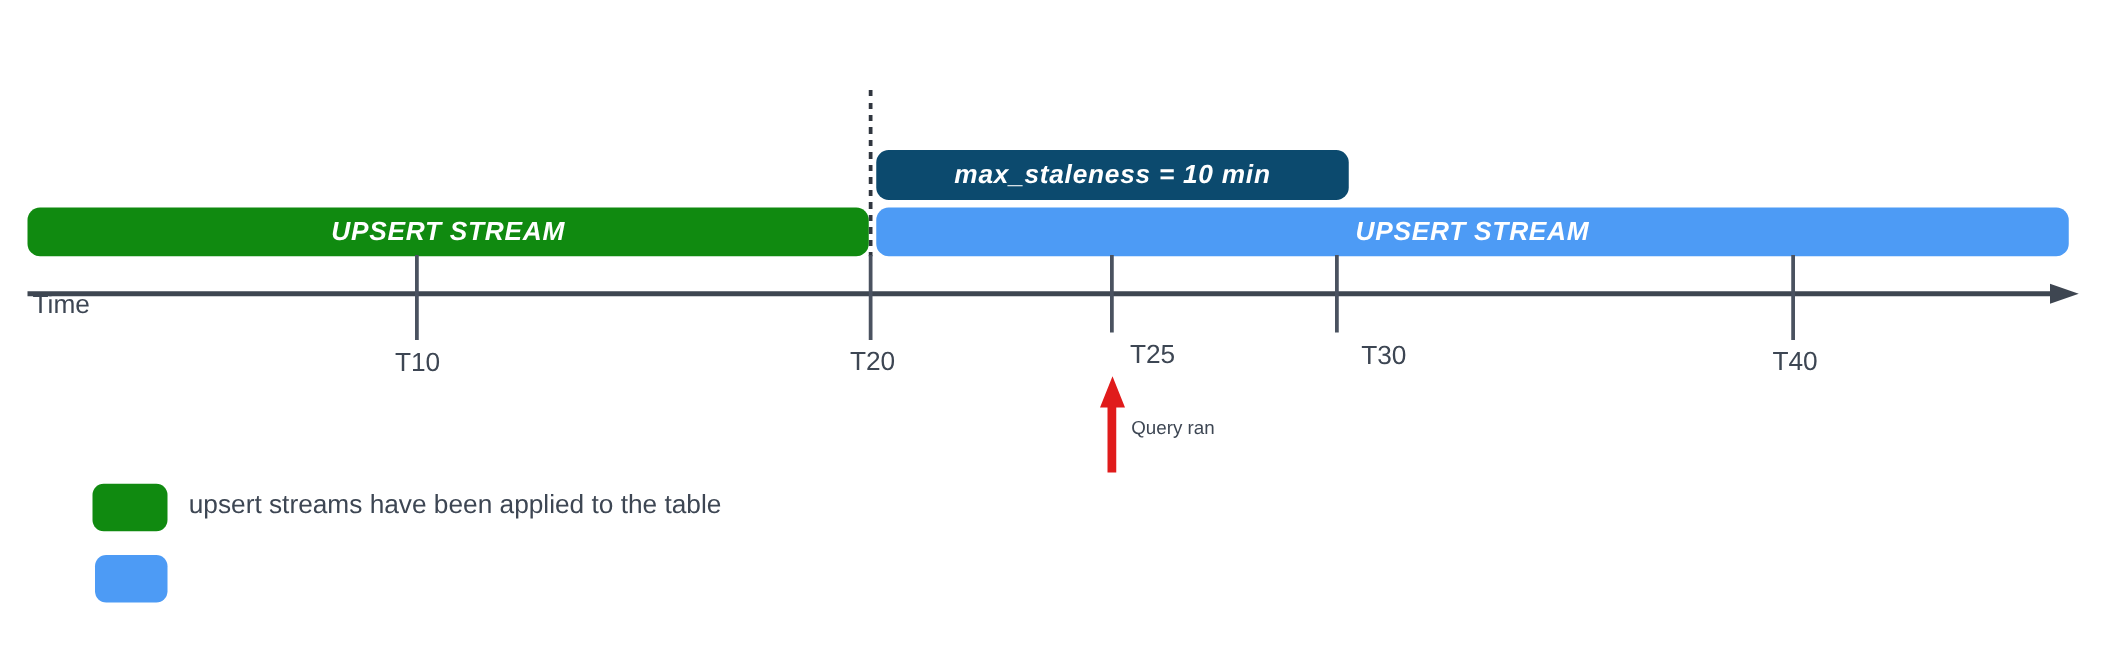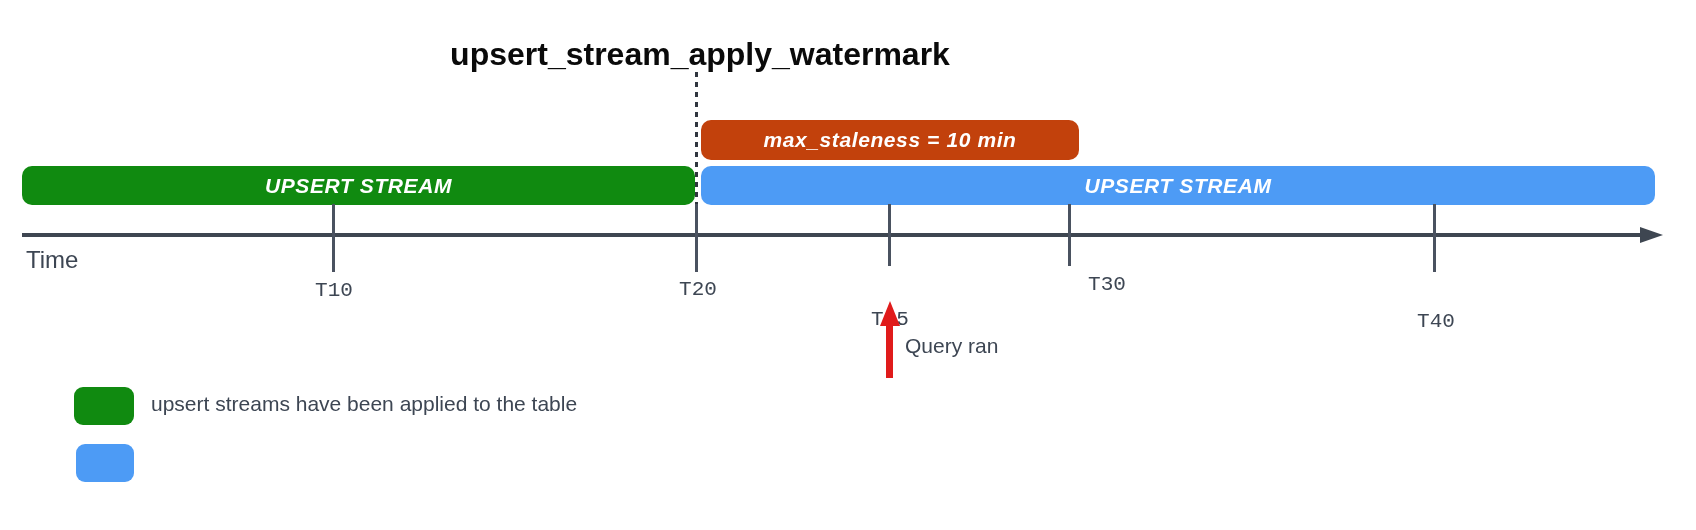--- a/index.html
+++ b/index.html
@@ -13,51 +13,50 @@
   }
   .dash-line {
     position:absolute; left:695px; top:72px; width:3px; height:133px;
     background:repeating-linear-gradient(to bottom, #30363f 0px, #30363f 5px, transparent 5px, transparent 10px);
   }
   .bar {
     position:absolute; display:flex; align-items:center; justify-content:center;
     color:#ffffff; font-weight:bold; font-style:italic; font-size:21px;
     letter-spacing:0.6px; border-radius:10px; white-space:nowrap;
   }
-  .bar.orange { left:701px; top:120px; width:378px; height:40px; background:#c2410c; }
+  .bar.orange { left:701px; top:120px; width:378px; height:40px; background:#0c4a6e; }
   .bar.green  { left:22px;  top:166px; width:673px; height:39px; background:#108a10; }
   .bar.blue   { left:701px; top:166px; width:954px; height:39px; background:#4d9bf5; }
   .axis { position:absolute; left:22px; top:233px; width:1620px; height:4px; background:#3e4651; }
   .axis-head {
     position:absolute; left:1640px; top:227px; width:0; height:0;
     border-left:23px solid #3e4651; border-top:8px solid transparent; border-bottom:8px solid transparent;
   }
-  .axis-label { position:absolute; left:26px; top:246px; font-size:24px; color:#3d4653; }
+  .axis-label { position:absolute; left:26px; top:232px; font-size:21px; color:#3d4653; }
   .tick { position:absolute; width:3px; background:#4a5260; top:204px; }
-  .tick-label { position:absolute; transform:translateX(-50%); font-size:21px; color:#3d4653; white-space:nowrap;font-family:Liberation Mono, monospace; }
+  .tick-label { position:absolute; transform:translateX(-50%); font-size:21px; color:#3d4653; white-space:nowrap; }
   .qarrow-head {
     position:absolute; left:880px; top:301px; width:0; height:0;
     border-left:10px solid transparent; border-right:10px solid transparent;
     border-bottom:25px solid #e01b1b;
   }
   .qarrow-shaft { position:absolute; left:886px; top:324px; width:7px; height:54px; background:#e01b1b; }
-  .q-label { position:absolute; left:905px; top:334px; font-size:21px; color:#3d4653; white-space:nowrap; }
+  .q-label { position:absolute; left:905px; top:334px; font-size:15px; color:#3d4653; white-space:nowrap; }
   .swatch { position:absolute; border-radius:9px; }
   .swatch.green { left:74px; top:387px; width:60px; height:38px; background:#108a10; }
   .swatch.blue  { left:76px; top:444px; width:58px; height:38px; background:#4d9bf5; }
   .legend-label { position:absolute; font-size:21px; color:#3d4653; white-space:nowrap; }
   .legend-label.row1 { left:151px; top:392px; }
   .legend-label.row2 { left:152px; top:449px; }
 </style>
 </head>
 <body>
 
 <div class="canvas">
 
-  <div class="title">upsert_stream_apply_watermark</div>
 
   <div class="dash-line"></div>
 
   <div class="bar orange">
     <span>max_staleness = 10 min</span>
   </div>
 
   <div class="bar green">
     <span>UPSERT STREAM</span>
   </div>
@@ -70,27 +69,27 @@
   <div class="axis-head"></div>
   <div class="axis-label">Time</div>
 
   <div class="tick" style="left:332px; height:68px;"></div>
   <div class="tick-label" style="left:334px; top:279px;">T10</div>
 
   <div class="tick" style="left:695px; height:68px;"></div>
   <div class="tick-label" style="left:698px; top:278px;">T20</div>
 
   <div class="tick" style="left:888px; height:62px;"></div>
-  <div class="tick-label" style="left:890px; top:272px;margin-top:36px;">T25</div>
+  <div class="tick-label" style="left:922px; top:272px;">T25</div>
 
   <div class="tick" style="left:1068px; height:62px;"></div>
   <div class="tick-label" style="left:1071px; top:273px;margin-left:36px;">T30</div>
 
   <div class="tick" style="left:1433px; height:68px;"></div>
-  <div class="tick-label" style="left:1436px; top:278px;margin-top:32px;">T40</div>
+  <div class="tick-label" style="left:1436px; top:278px;">T40</div>
 
   <div class="qarrow-head"></div>
   <div class="qarrow-shaft"></div>
   <div class="q-label">Query ran</div>
 
   <div class="swatch green"></div>
   <div class="legend-label row1">upsert streams have been applied to the table</div>
 
   <div class="swatch blue"></div>
 

